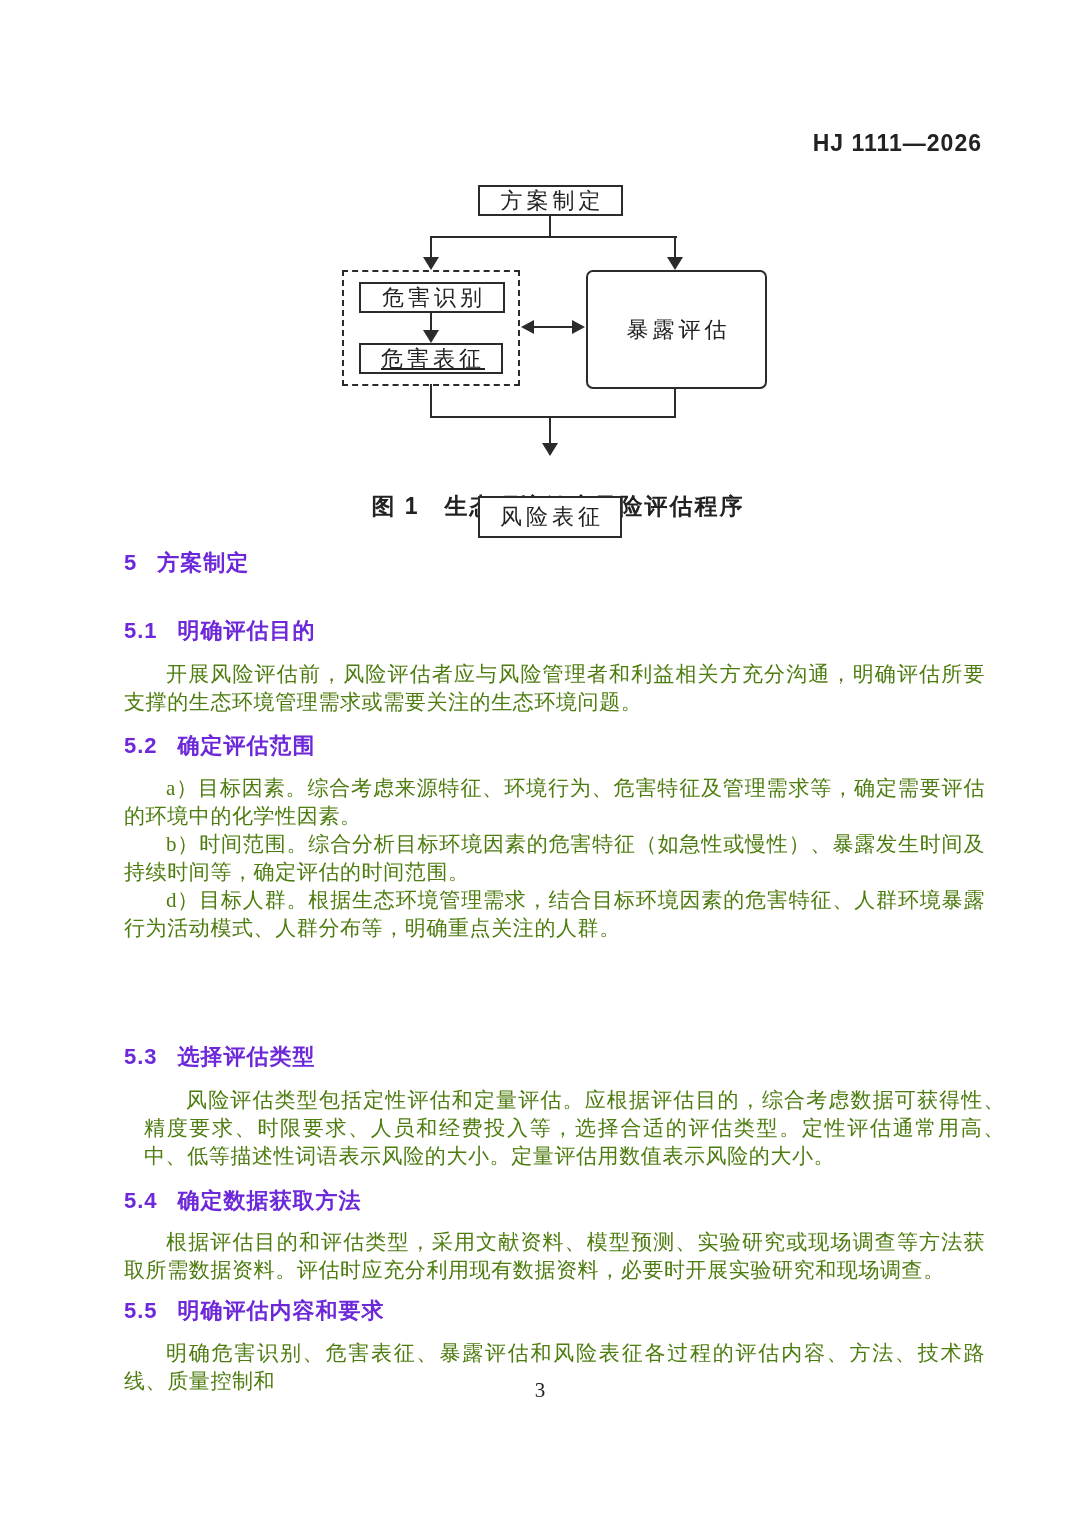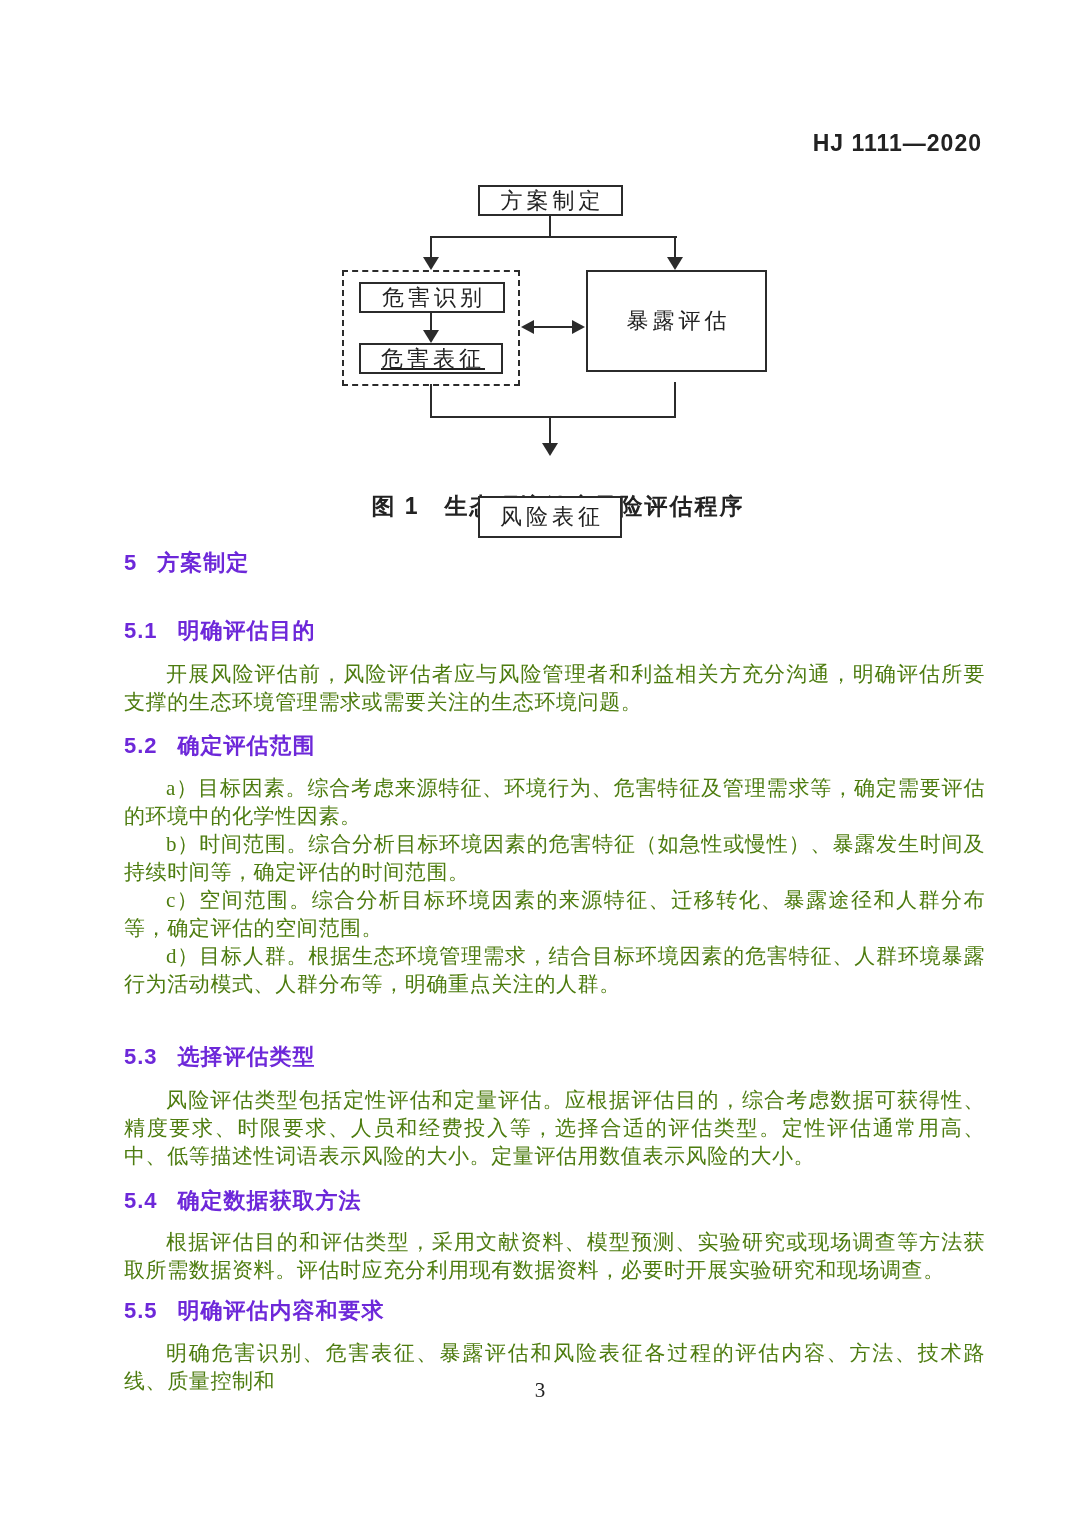--- a/index.html
+++ b/index.html
@@ -75,21 +75,21 @@
   .page-number{
     position:absolute; top:1378px; left:0; width:1080px; height:28px;
     text-align:center; font-size:21px; color:#232323;
   }
 </style>
 </head>
 <body>
 
 <div class="page">
 
-  <div class="doc-number">HJ 1111—2020</div>
+  <div class="doc-number">HJ 1111—2026</div>
 
   <div>
 
     <div class="fc-box" style="left:478px;top:185px;width:145px;height:31px;">方案制定</div>
 
     <div class="vline" style="left:549px;top:215px;width:2px;height:23px;"></div>
     <div class="hline" style="left:430px;top:236px;width:247px;height:2px;"></div>
     <div class="vline" style="left:430px;top:236px;width:2px;height:24px;"></div>
     <div class="arr-down" style="left:423px;top:257px;"></div>
     <div class="vline" style="left:674px;top:236px;width:2px;height:24px;"></div>
@@ -97,21 +97,21 @@
 
     <div class="fc-dashed" style="left:342px;top:270px;width:178px;height:116px;"></div>
 
     <div class="fc-box" style="left:359px;top:282px;width:146px;height:31px;">危害识别</div>
 
     <div class="vline" style="left:430px;top:312px;width:2px;height:20px;"></div>
     <div class="arr-down" style="left:423px;top:330px;"></div>
 
     <div class="fc-box" style="left:359px;top:343px;width:144px;height:31px;text-decoration:underline;">危害表征</div>
 
-    <div class="fc-box" style="left:586px;top:270px;width:181px;height:102px;">暴露评估</div>
+    <div class="fc-box" style="left:586px;top:270px;width:181px;height:119px;border-radius:7px;">暴露评估</div>
 
     <div class="arr-left" style="left:521px;top:320px;"></div>
     <div class="hline" style="left:531px;top:326px;width:43px;height:2px;"></div>
     <div class="arr-right" style="left:572px;top:320px;"></div>
 
     <div class="vline" style="left:430px;top:384px;width:2px;height:34px;"></div>
     <div class="vline" style="left:674px;top:382px;width:2px;height:36px;"></div>
     <div class="hline" style="left:430px;top:416px;width:246px;height:2px;"></div>
     <div class="vline" style="left:549px;top:416px;width:2px;height:29px;"></div>
     <div class="arr-down" style="left:542px;top:443px;"></div>
@@ -131,28 +131,27 @@
   <div class="body-block" style="top:660px;">
     <p>开展风险评估前，风险评估者应与风险管理者和利益相关方充分沟通，明确评估所要支撑的生态环境管理需求或需要关注的生态环境问题。</p>
   </div>
 
   <div class="sec-heading" style="top:731px;">
     <span class="sec-num">5.2</span><span>确定评估范围</span>
   </div>
   <div class="body-block" style="top:774px;">
     <p>a）目标因素。综合考虑来源特征、环境行为、危害特征及管理需求等，确定需要评估的环境中的化学性因素。</p>
     <p>b）时间范围。综合分析目标环境因素的危害特征（如急性或慢性）、暴露发生时间及持续时间等，确定评估的时间范围。</p>
-    <p>c）空间范围。综合分析目标环境因素的来源特征、迁移转化、暴露途径和人群分布等，确定评估的空间范围。</p>
     <p>d）目标人群。根据生态环境管理需求，结合目标环境因素的危害特征、人群环境暴露行为活动模式、人群分布等，明确重点关注的人群。</p>
   </div>
 
   <div class="sec-heading" style="top:1042px;">
     <span class="sec-num">5.3</span><span>选择评估类型</span>
   </div>
-  <div class="body-block" style="top:1086px;">
+  <div class="body-block" style="top:1086px;margin-left:20px;">
     <p>风险评估类型包括定性评估和定量评估。应根据评估目的，综合考虑数据可获得性、精度要求、时限要求、人员和经费投入等，选择合适的评估类型。定性评估通常用高、中、低等描述性词语表示风险的大小。定量评估用数值表示风险的大小。</p>
   </div>
 
   <div class="sec-heading" style="top:1186px;">
     <span class="sec-num">5.4</span><span>确定数据获取方法</span>
   </div>
   <div class="body-block" style="top:1228px;">
     <p>根据评估目的和评估类型，采用文献资料、模型预测、实验研究或现场调查等方法获取所需数据资料。评估时应充分利用现有数据资料，必要时开展实验研究和现场调查。</p>
   </div>
 

